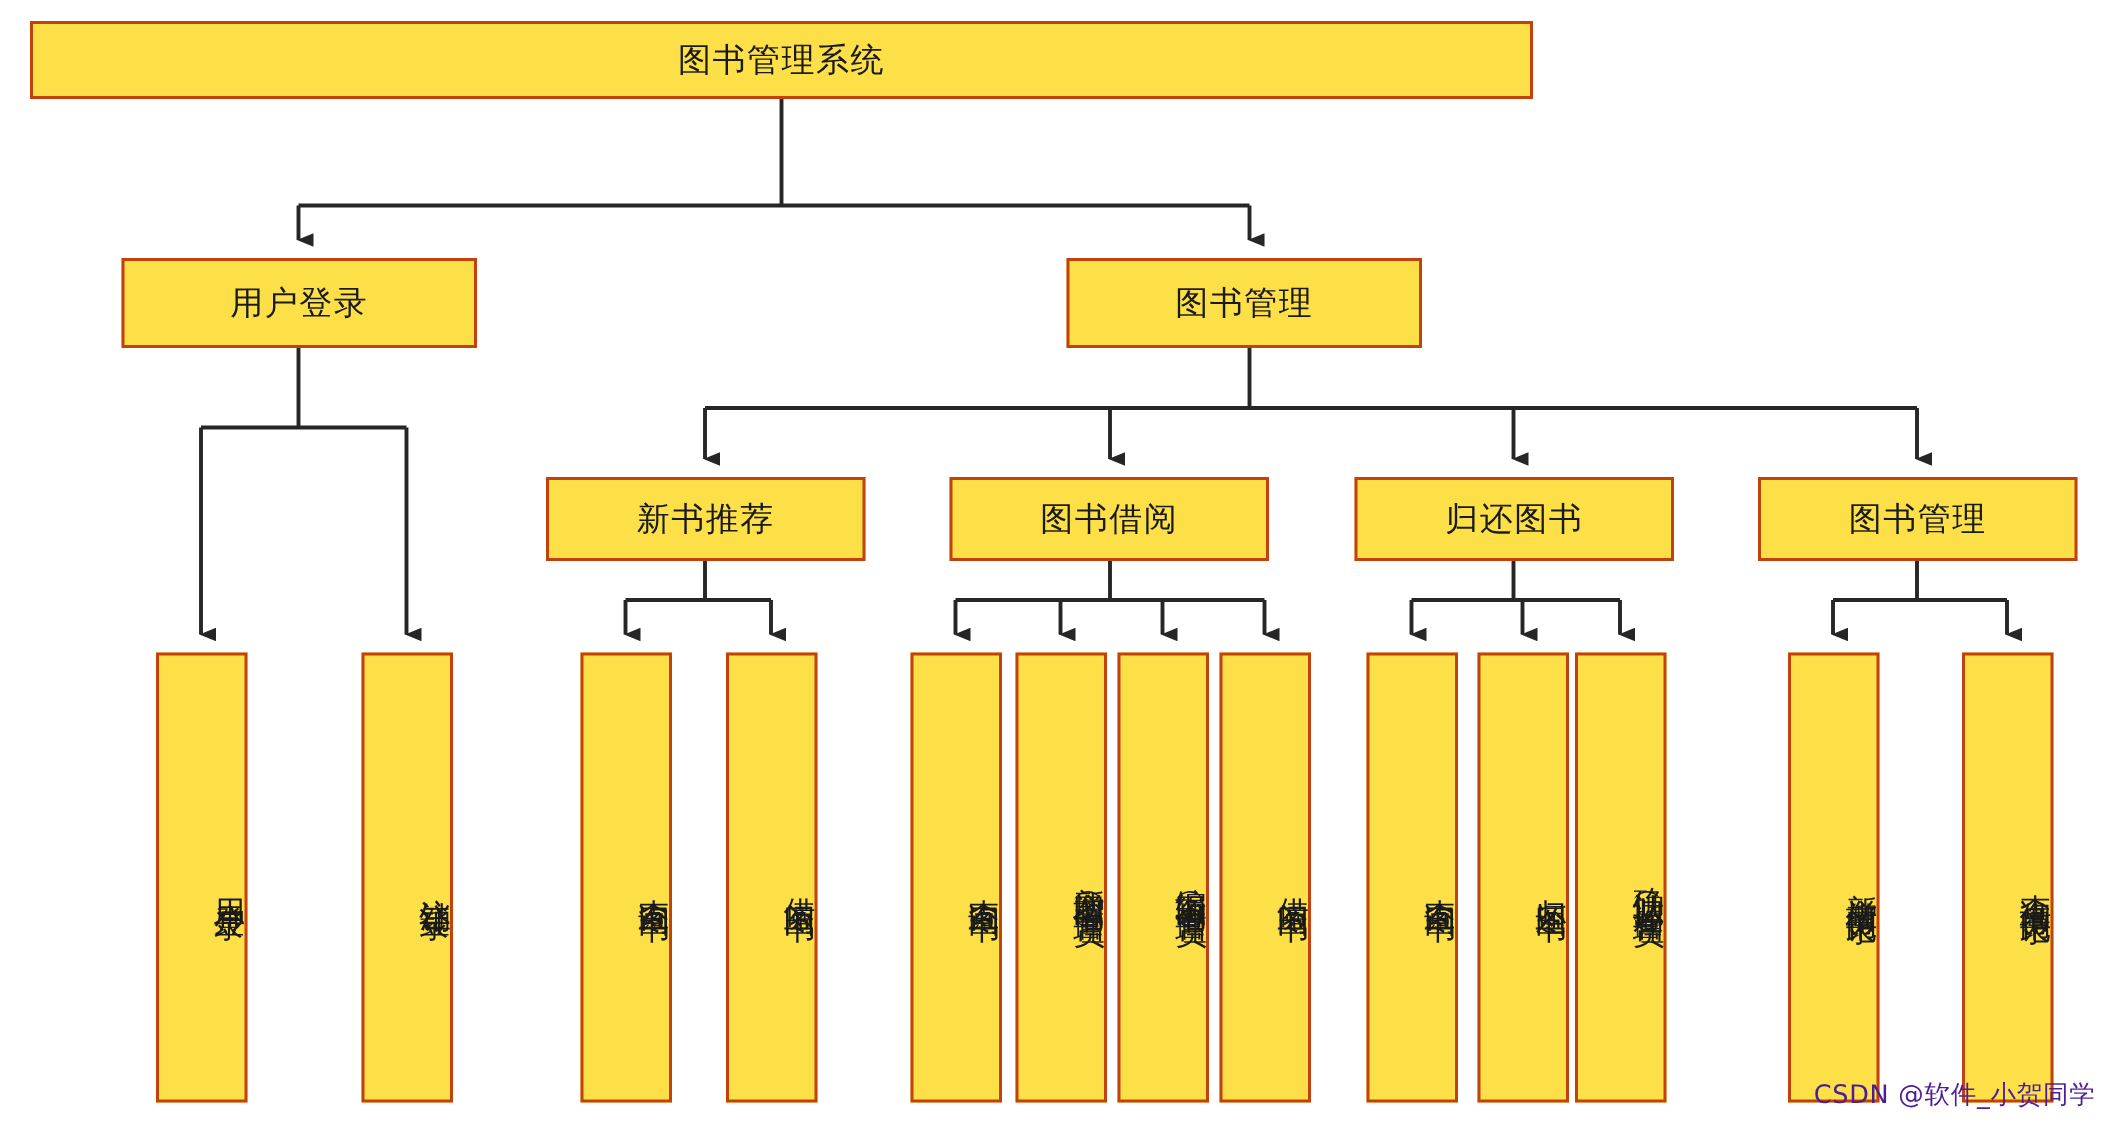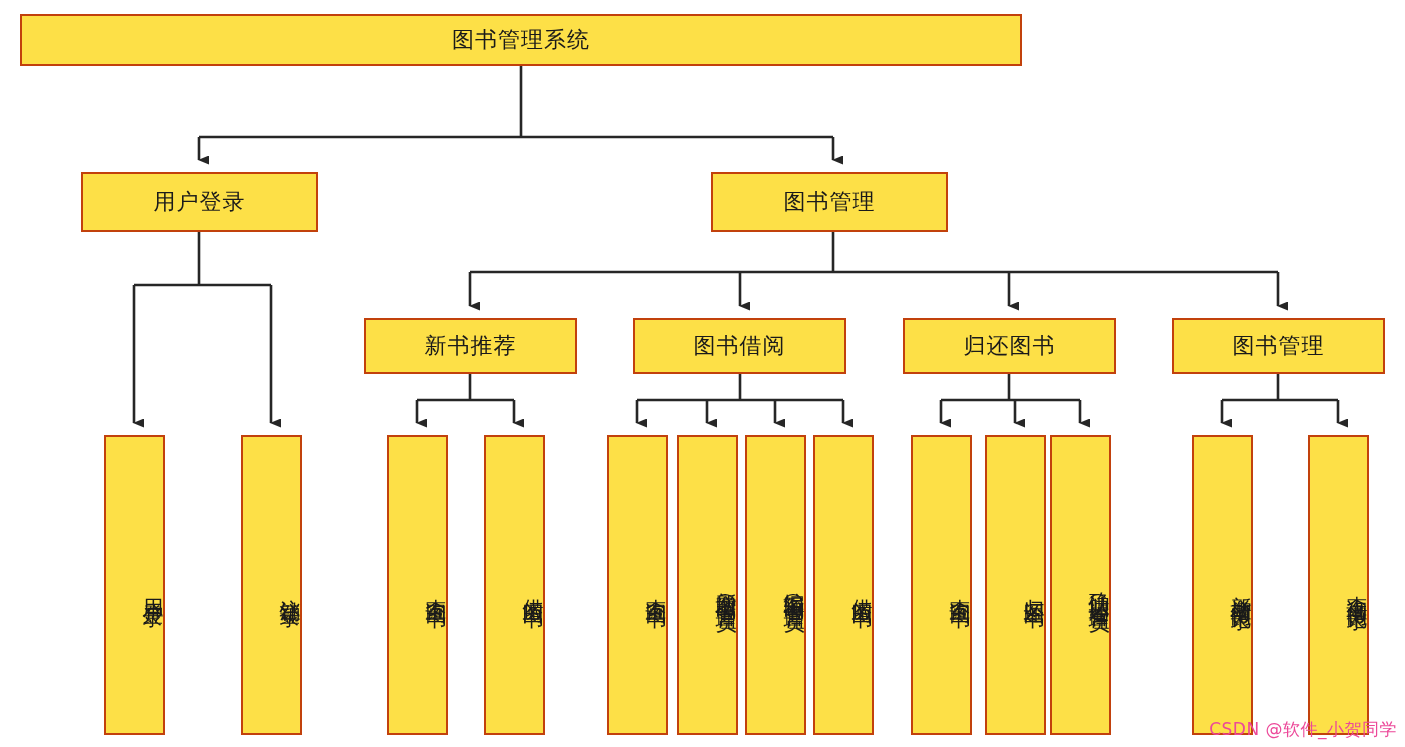--- a/index.html
+++ b/index.html
@@ -53,21 +53,21 @@
   .node.vertical .vtext {
     writing-mode: vertical-rl;
     text-orientation: upright;
     white-space: nowrap;
   }
   #watermark {
     position: absolute;
     right: 8px;
     bottom: 6px;
     font-size: 17px;
-    color: #ec4899;
+    color: #4c1d95;
     z-index: 5;
     white-space: nowrap;
     letter-spacing: 0.5px;
   }
 </style>
 </head>
 <body>
 
 <div id="canvas">
 

